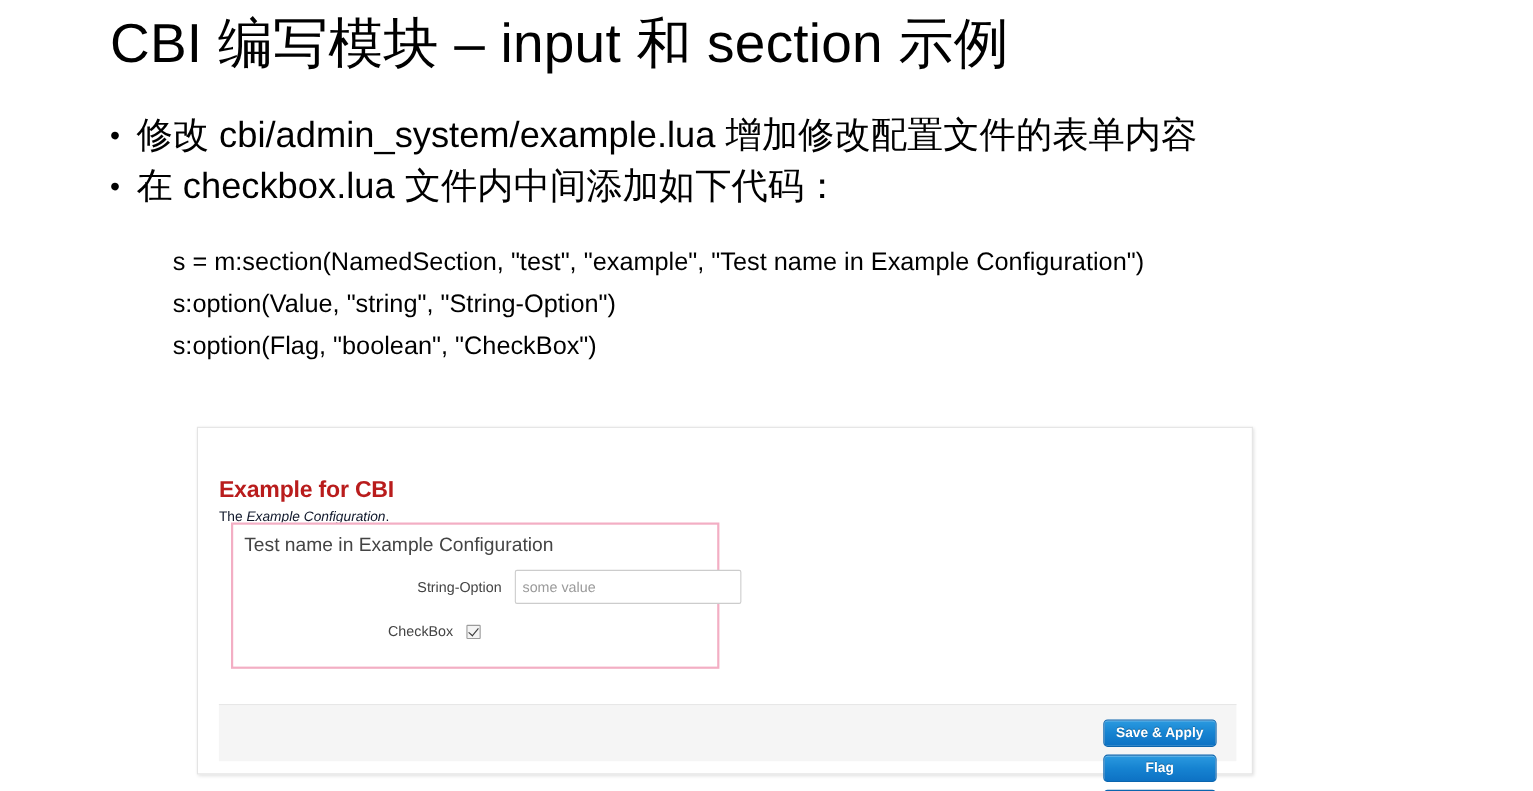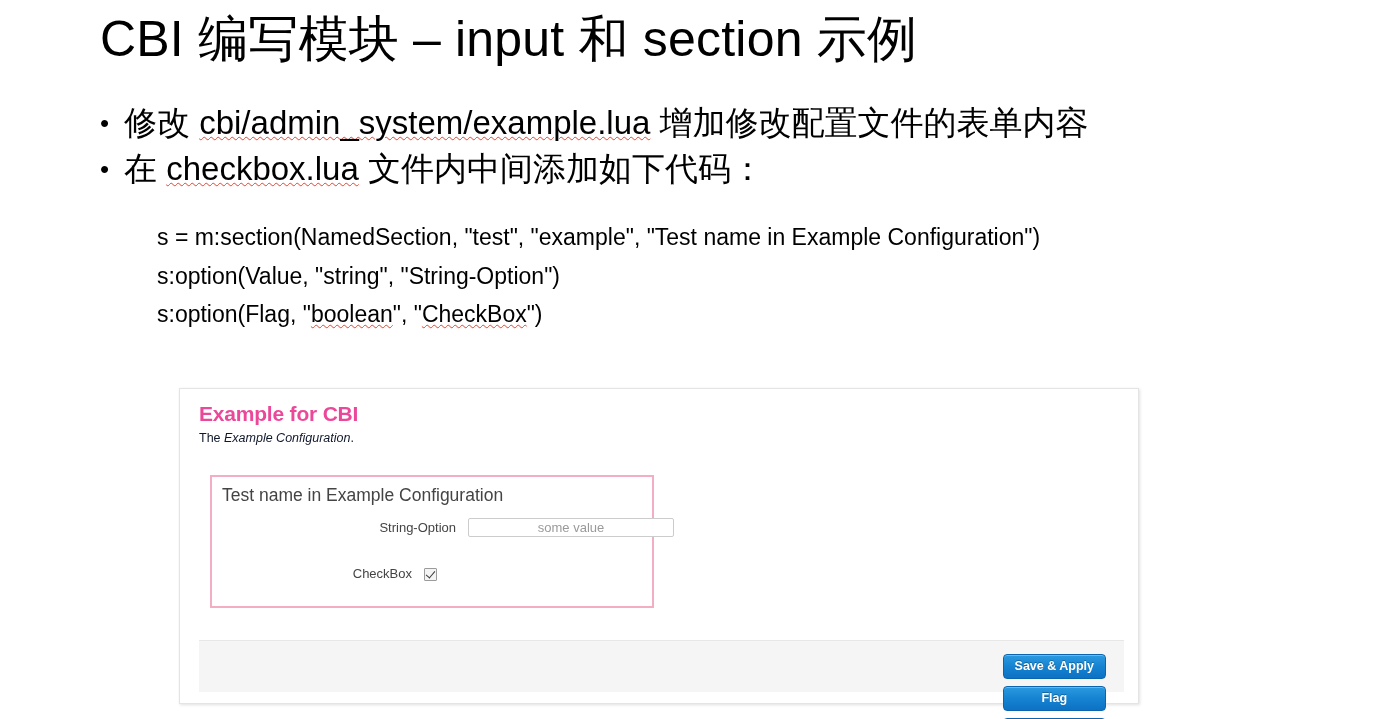--- a/index.html
+++ b/index.html
@@ -47,21 +47,20 @@
     width: 24px;
     flex: 0 0 24px;
     font-size: 26px;
     line-height: 46px;
     color: #000000;
   }
   .bullet-text { flex: 1 1 auto; }
 
   
   .misspell {
-    text-decoration: underline;
     text-decoration-color: #e8412f;
     text-decoration-style: wavy;
     text-decoration-thickness: 1px;
     text-underline-offset: 2px;
   }
 
   
   .code-block {
     position: absolute;
     left: 157px;
@@ -96,23 +95,24 @@
     position: absolute;
     left: 19px;
     top: 13px;
     width: 925px;
     height: 290px;
   }
 
   .cbi-title {
     font-size: 21px;
     font-weight: bold;
-    color: #ec4899;
+    color: #b91c1c;
     line-height: 24px;
     letter-spacing: -0.2px;
+    margin-top: 32px;
   }
   .cbi-desc {
     margin-top: 4px;
     font-size: 12.5px;
     color: #0f172a;
     line-height: 16px;
   }
   .cbi-desc i { font-style: italic; }
 
   .cbi-section {
@@ -147,31 +147,30 @@
     flex: 0 0 212px;
     text-align: right;
     padding-right: 12px;
     box-sizing: border-box;
     font-size: 13px;
     color: #444444;
     line-height: 18px;
   }
   .cbi-input {
     width: 206px;
-    height: 19px;
+    height: 31px;
     border: 1px solid #cccccc;
     border-radius: 2px;
     background: #ffffff;
     font-size: 13px;
     color: #999999;
     padding: 0 6px;
     box-sizing: border-box;
     line-height: 23px;
     font-family: "Liberation Sans", sans-serif;
-    text-align: center;
   }
   .cbi-input::placeholder { color: #9a9a9a; opacity: 1; }
 
   .cbi-checkbox {
     width: 13px;
     height: 13px;
     border: 1px solid #9b9b9b;
     border-radius: 1px;
     background: #f4f4f4;
     position: relative;

